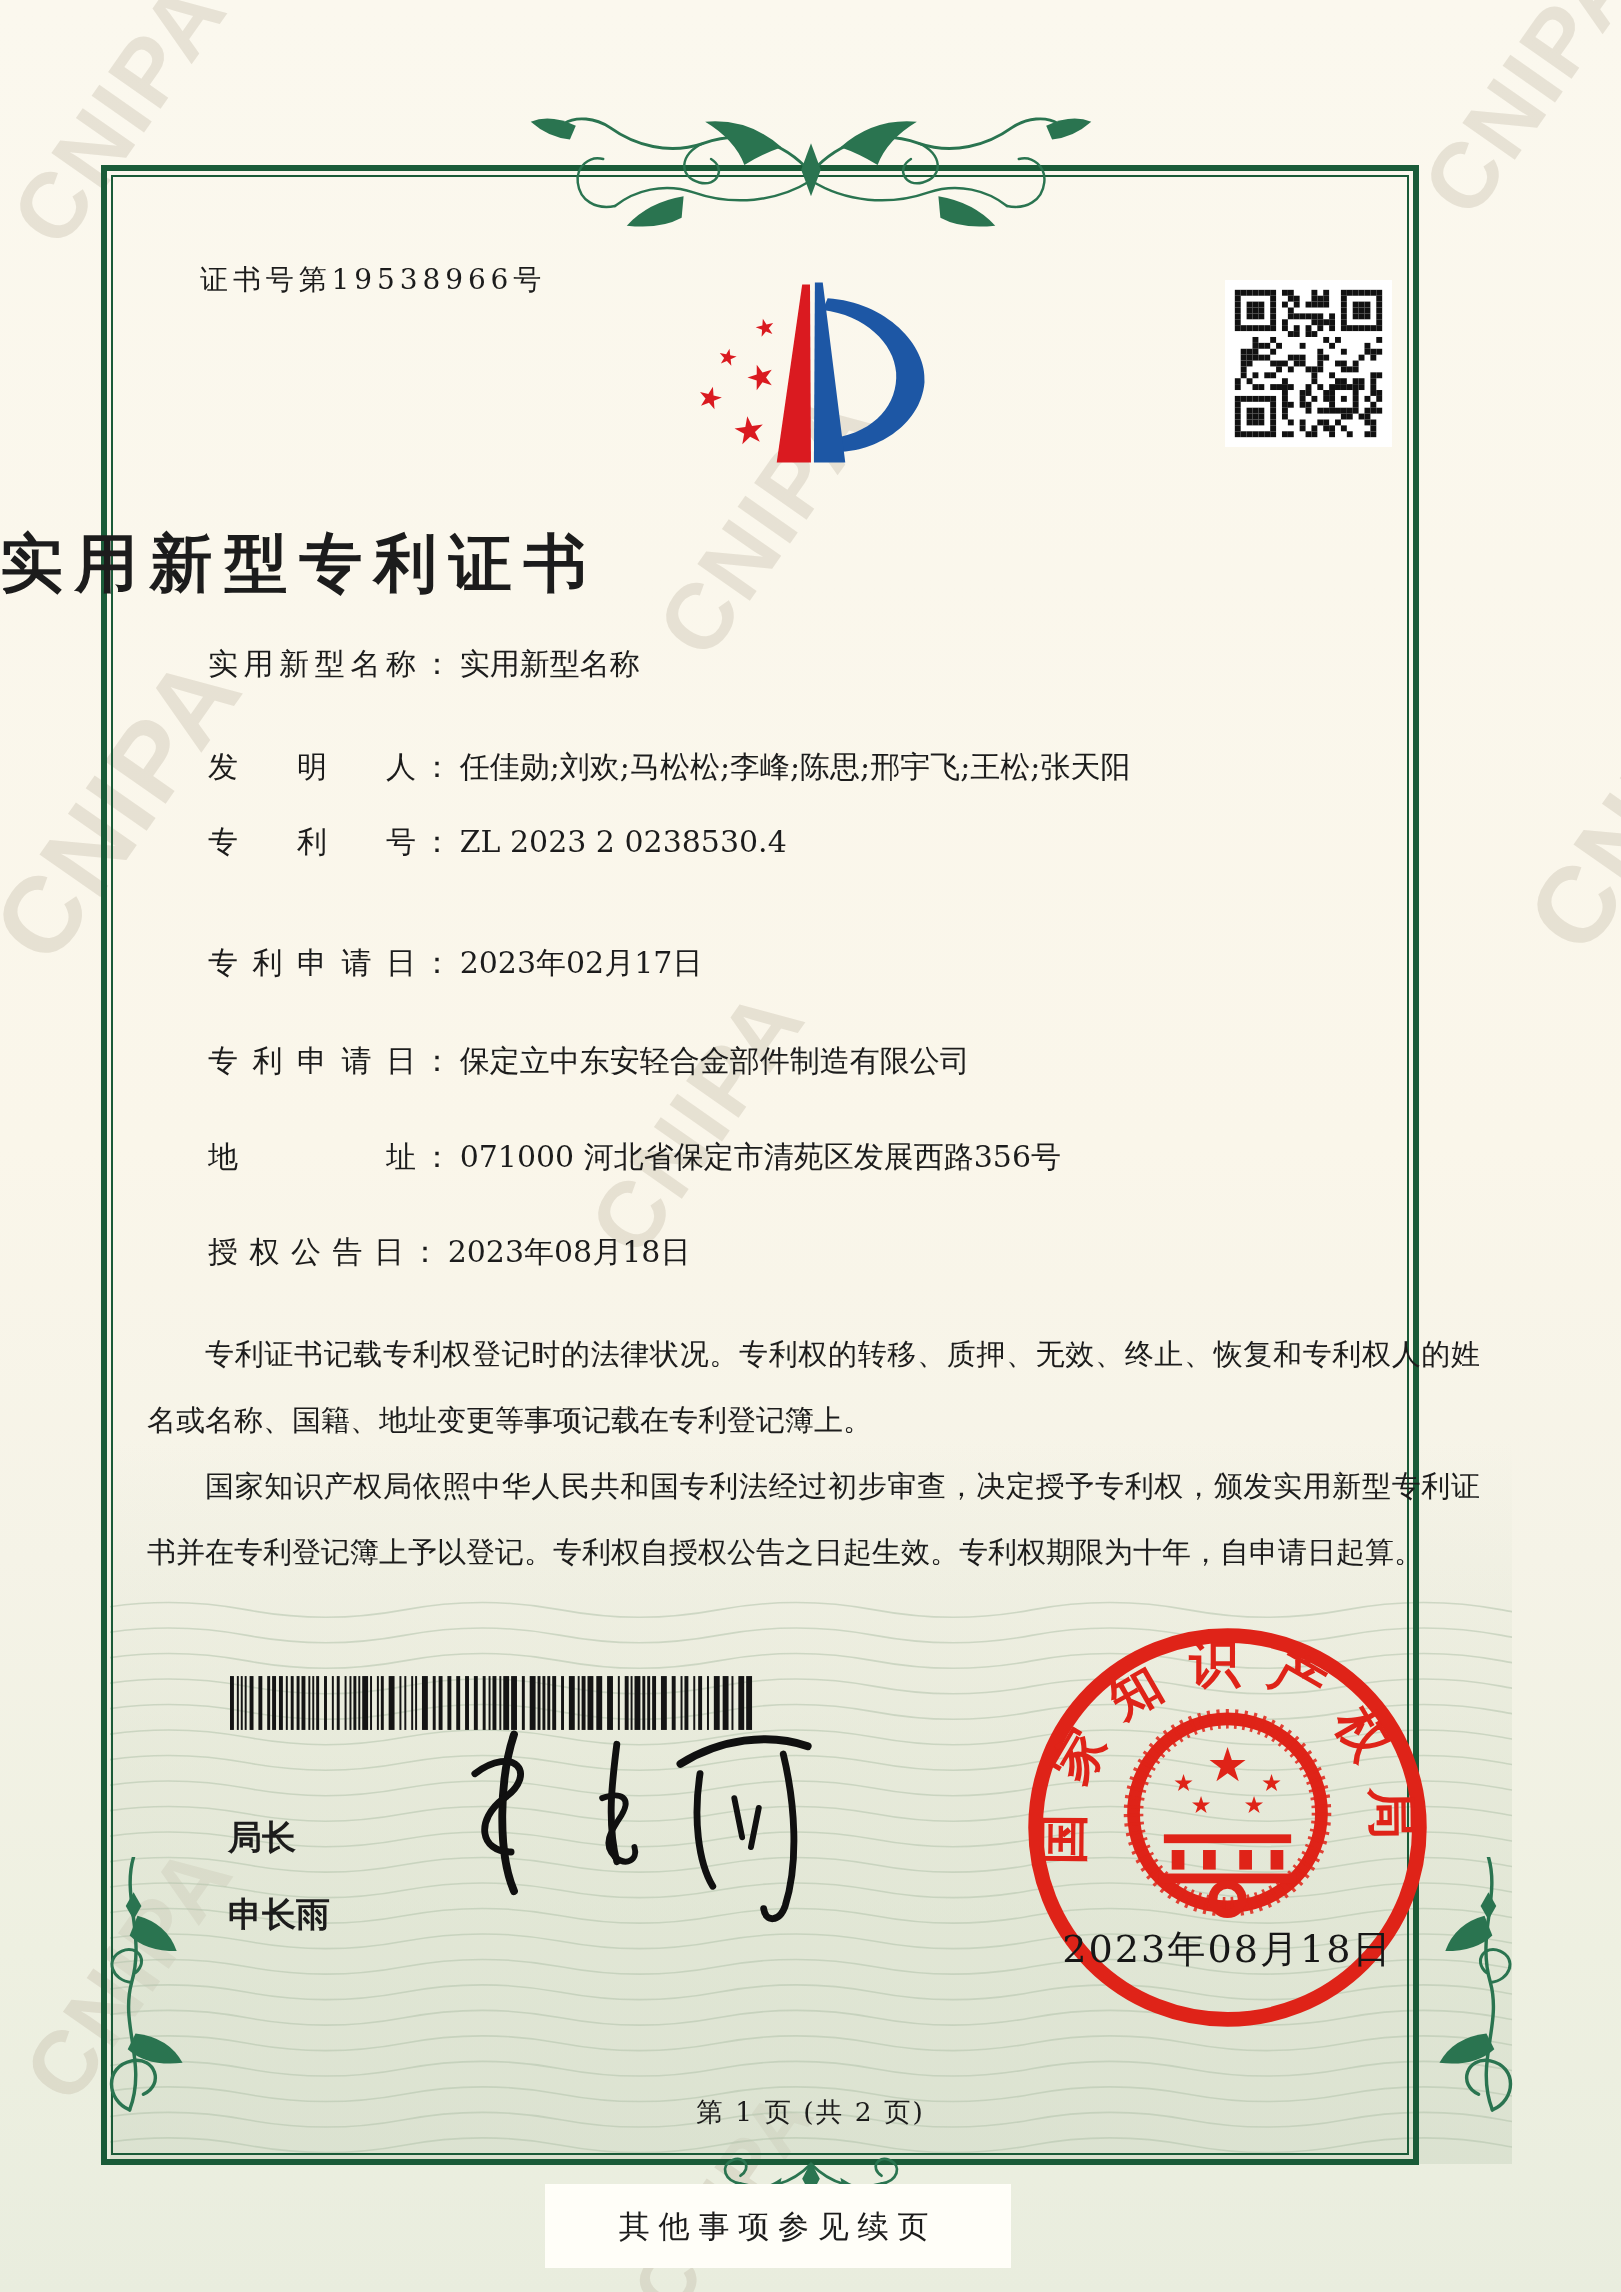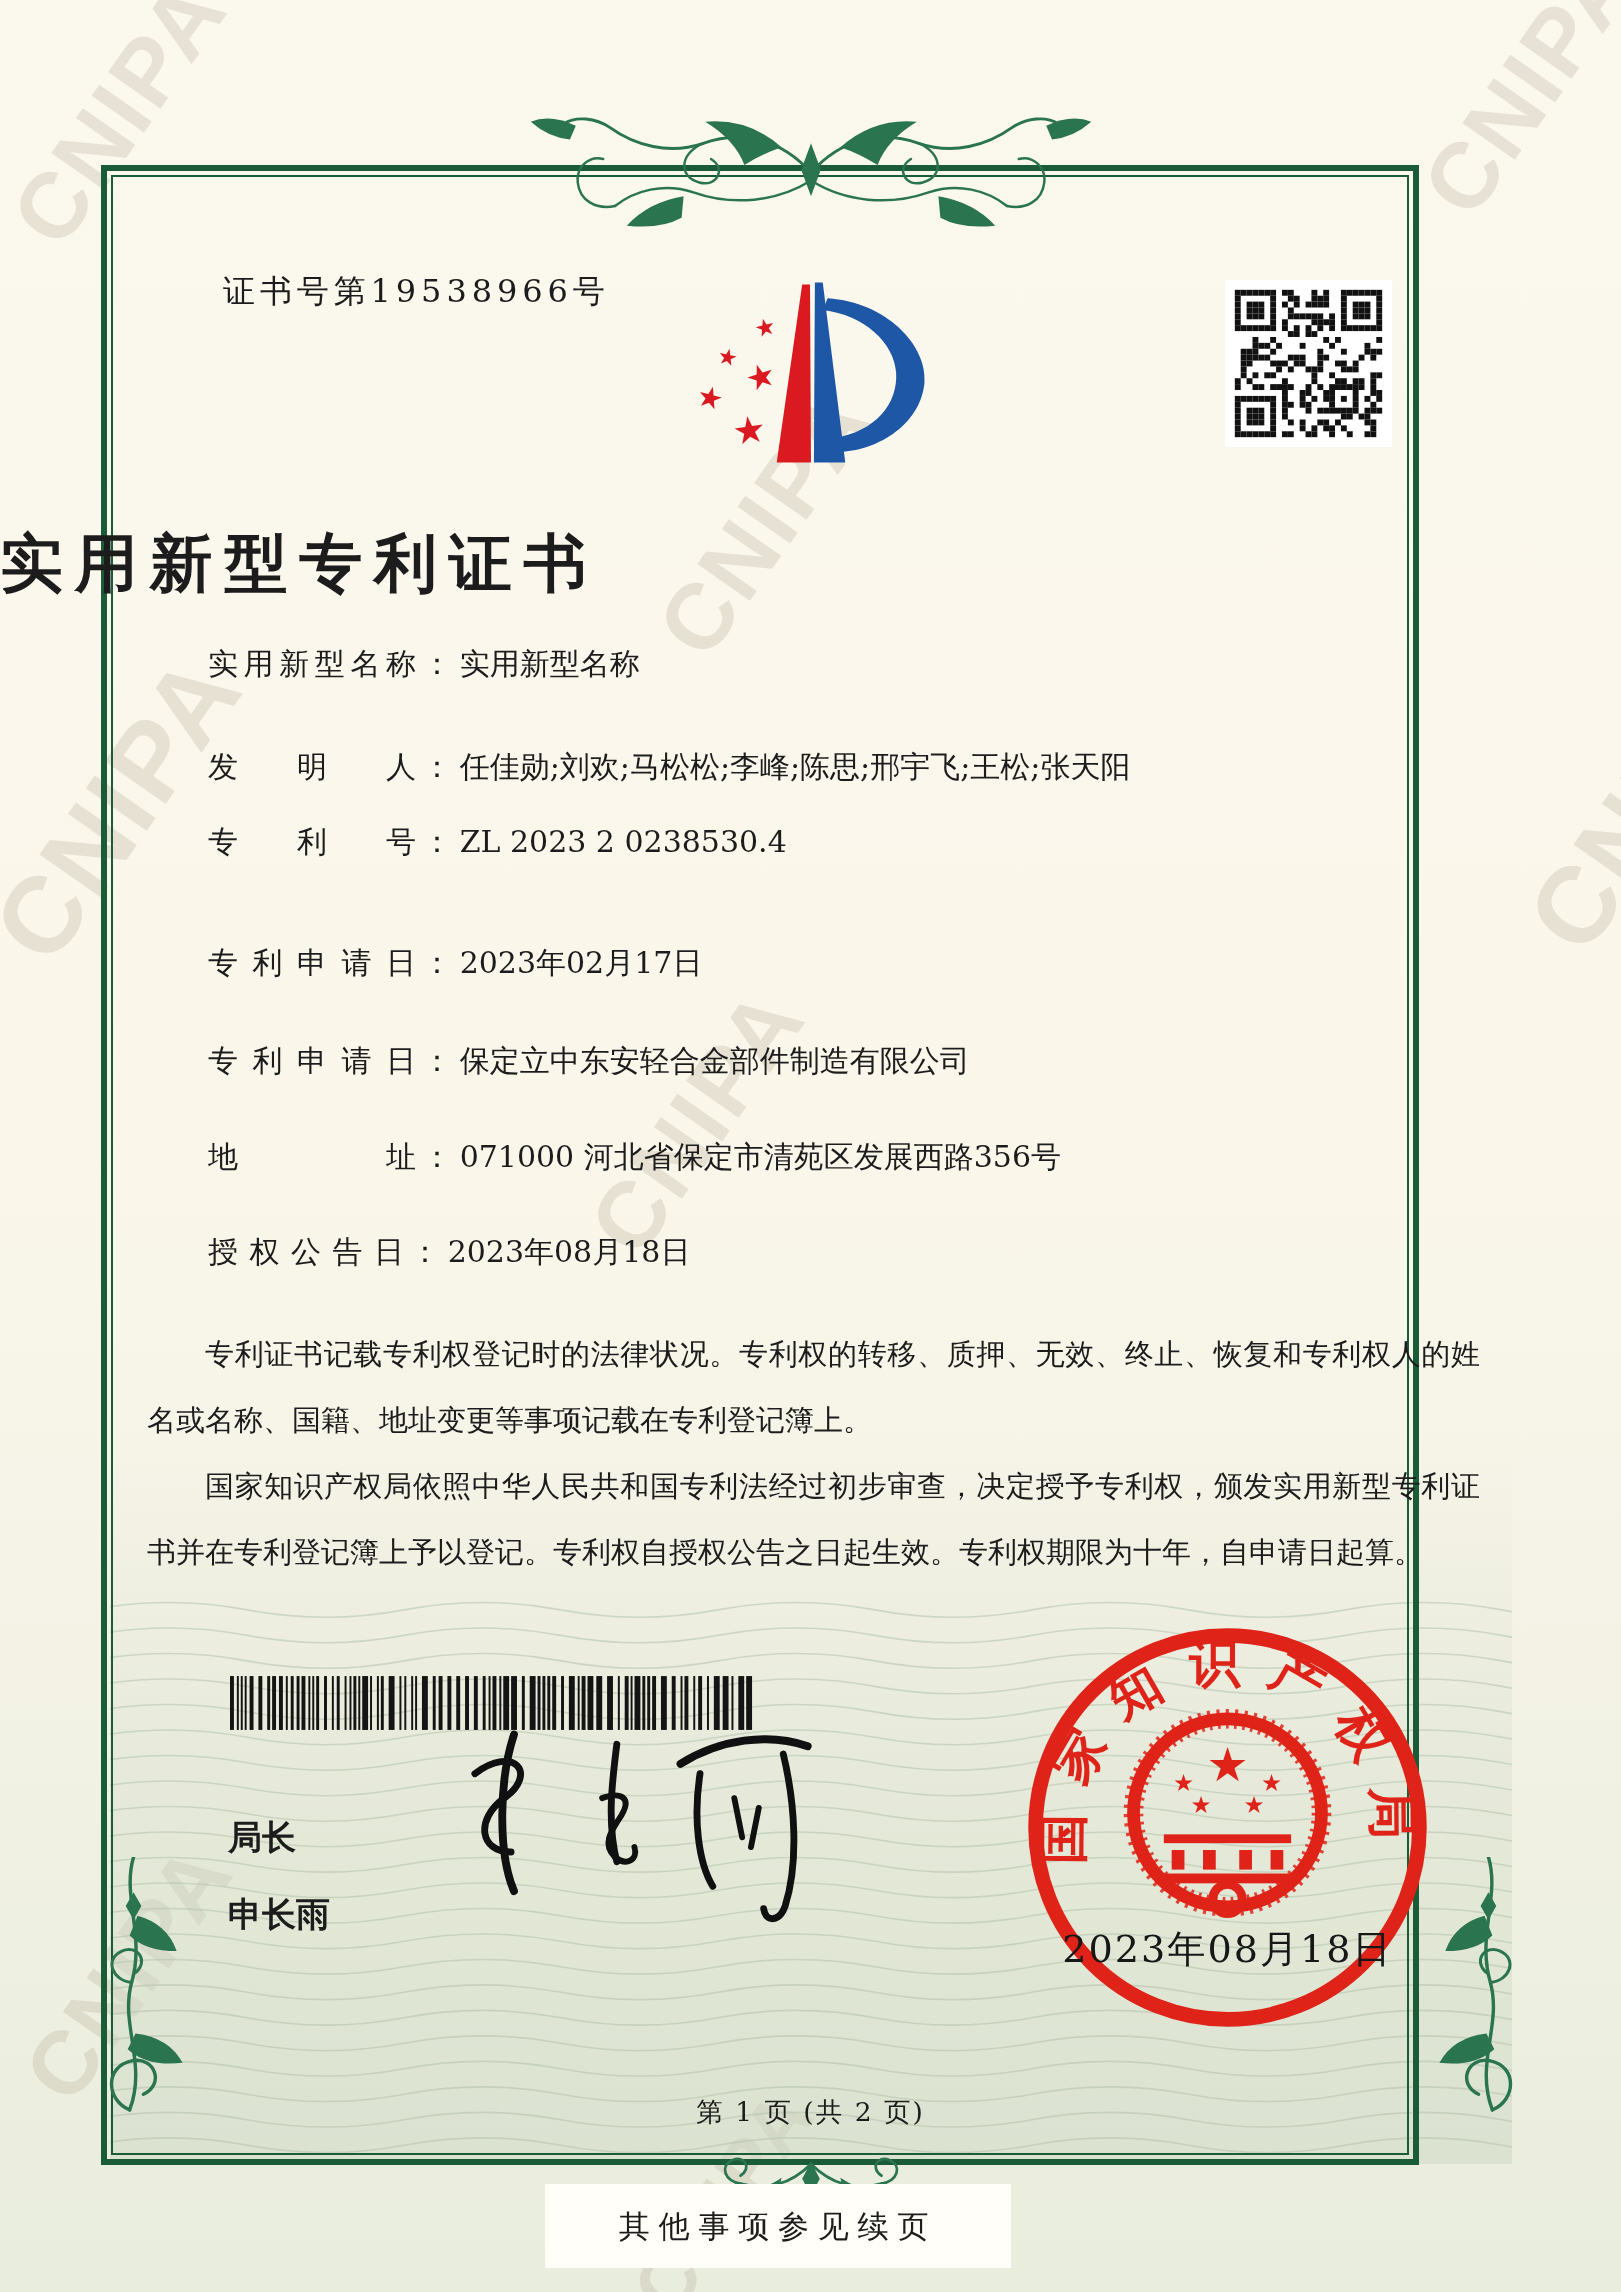--- a/index.html
+++ b/index.html
@@ -13,21 +13,21 @@
       color:rgba(184,176,155,0.30);transform:rotate(-55deg);letter-spacing:2.9px;z-index:0;white-space:nowrap;}
   
   .frame-outer{position:absolute;left:101px;top:165px;width:1306px;height:1988px;
       border:6.9px solid #1a5b38;z-index:1;}
   .frame-inner{position:absolute;left:3.9px;top:3.9px;right:3.9px;bottom:3.9px;border:2px solid #1a5b38;}
   .orn{position:absolute;z-index:2;}
   .waves-tint{position:absolute;left:110px;top:1441px;width:1402px;height:723px;z-index:1;
       background:linear-gradient(180deg,rgba(214,223,203,0) 0%,rgba(211,220,200,0.35) 45%,rgba(206,216,196,0.55) 100%);}
   #waves{position:absolute;left:110px;top:1598px;z-index:1;}
   
-  .cert-no{position:absolute;left:223px;top:261px;font-size:32px;letter-spacing:4.9px;z-index:3;margin-top:9px;}
+  .cert-no{position:absolute;left:200px;top:261px;font-size:28px;letter-spacing:4.9px;z-index:3;}
   #logo{position:absolute;left:663px;top:259px;z-index:3;}
   .qr-box{position:absolute;left:1225px;top:280px;width:167px;height:167px;background:#ffffff;z-index:3;}
   .doc-title{position:absolute;left:0;top:521px;width:100%;text-align:left;font-size:63px;
       font-weight:bold;letter-spacing:11.8px;z-index:3;}
   .field-row{position:absolute;left:208px;font-size:30px;z-index:3;white-space:nowrap;}
   .flabel{display:inline-block;width:208px;text-align:justify;text-align-last:justify;vertical-align:bottom;}
   .flabel.narrow{width:196px;}
   .fcolon{display:inline-block;margin:0 7.8px 0 5.9px;}
   .fvalue{display:inline-block;}
   .grant-no-pair{position:absolute;left:542px;top:0;}

